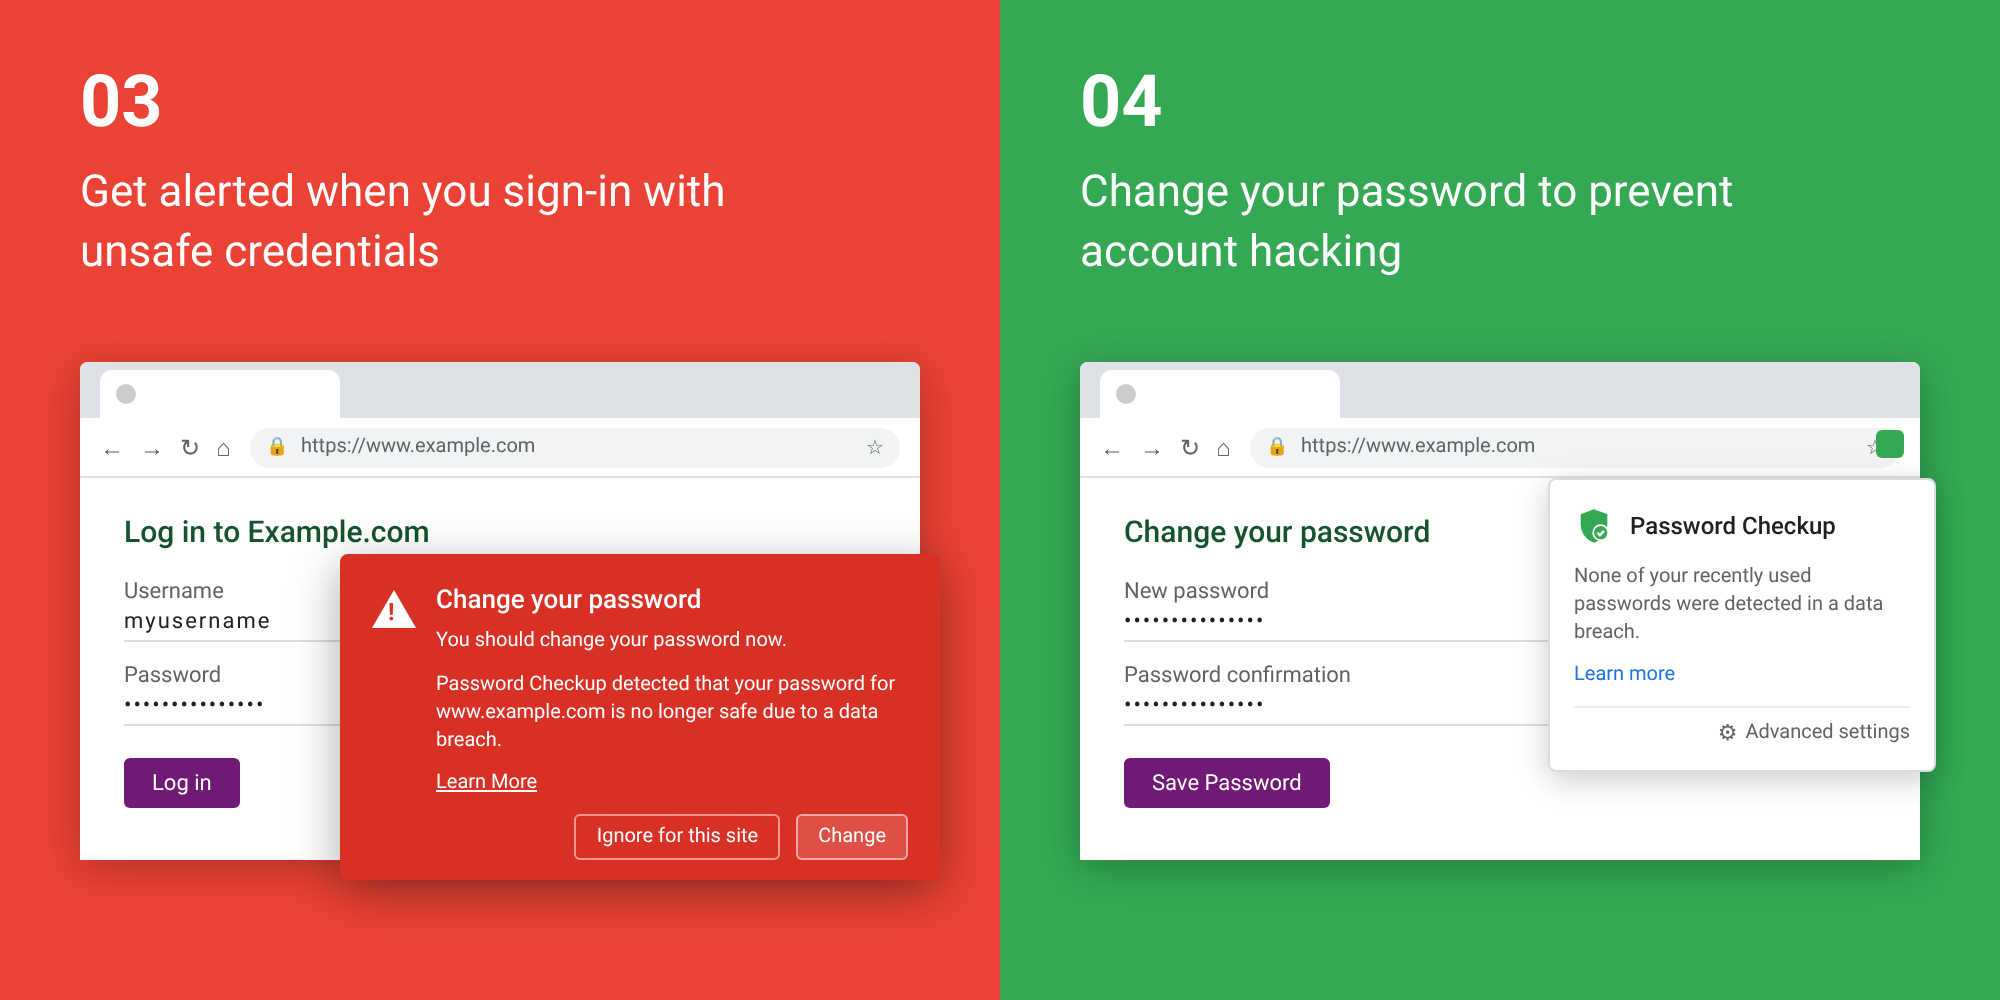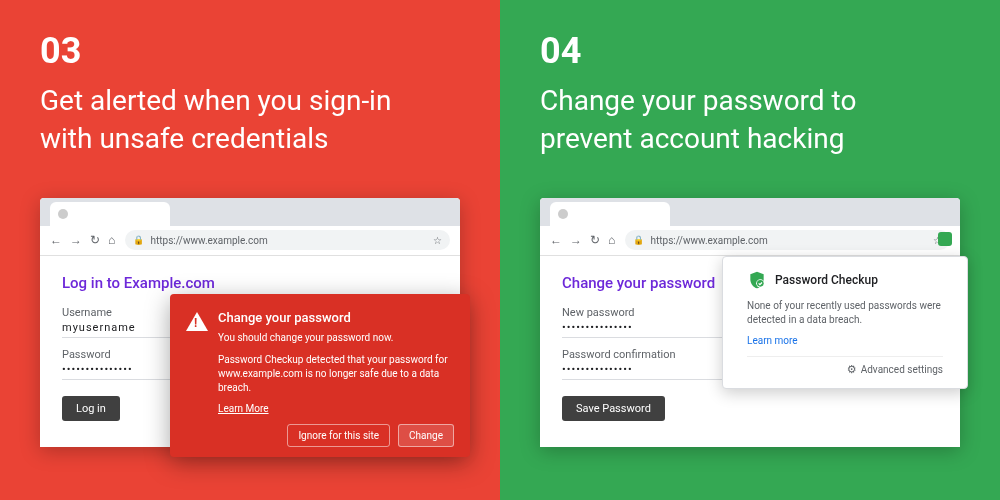--- a/index.html
+++ b/index.html
@@ -1,46 +1,46 @@
 <!DOCTYPE html>
 <html><head>
 <meta charset="utf-8">
 <style>
 *{margin:0;padding:0;box-sizing:border-box;font-family:-apple-system,BlinkMacSystemFont,"Segoe UI",Roboto,Arial,sans-serif;}
 body{width:1000px;height:500px;display:flex;overflow:hidden;}
 .panel{flex:1;padding:30px 40px 0 40px;color:#fff;position:relative;}
 .panel-red{background:#ea4335;}
 .panel-green{background:#34a853;}
 .step-num{font-size:36px;font-weight:700;margin-bottom:10px;}
-.step-title{font-size:28px;font-weight:400;line-height:1.35;margin-bottom:40px;max-width:380px;}
+.step-title{font-size:22px;font-weight:400;line-height:1.35;margin-bottom:40px;max-width:380px;}
 .chrome-window{background:#fff;border-radius:4px 4px 0 0;box-shadow:0 4px 20px rgba(0,0,0,.25);position:relative;color:#222;}
 .tabbar{height:28px;background:#dee1e6;border-radius:4px 4px 0 0;display:flex;align-items:flex-end;padding-left:10px;}
 .tab{background:#fff;height:24px;width:120px;border-radius:6px 6px 0 0;display:flex;align-items:center;padding:0 8px;font-size:10px;color:#555;}
 .tab .dot{width:10px;height:10px;border-radius:50%;background:#ccc;margin-right:6px;}
 .toolbar{height:30px;background:#fff;border-bottom:1px solid #e0e0e0;display:flex;align-items:center;padding:0 10px;gap:10px;}
 .toolbar .nav-icons{display:flex;gap:8px;color:#5f6368;font-size:12px;}
 .addrbar{flex:1;height:20px;background:#f1f3f4;border-radius:10px;display:flex;align-items:center;padding:0 8px;gap:6px;font-size:10px;color:#5f6368;}
 .lock{font-size:9px;}
 .star{color:#5f6368;font-size:10px;}
 .content{padding:18px 22px 26px;}
-.page-title{font-size:15px;font-weight:500;color:#6d28d9;margin-bottom:14px;}
+.page-title{font-size:15px;font-weight:500;color:#14532d;margin-bottom:14px;}
 .field-label{font-size:11px;color:#5f6368;margin-bottom:2px;}
 .field-value{font-size:11px;color:#202124;border-bottom:1px solid #dadce0;padding-bottom:3px;margin-bottom:10px;min-height:14px;letter-spacing:1px;}
-.btn{display:inline-block;background:#404040;color:#fff;font-size:11px;padding:6px 14px;border-radius:3px;margin-top:6px;}
+.btn{display:inline-block;background:#701a75;color:#fff;font-size:11px;padding:6px 14px;border-radius:3px;margin-top:6px;}
 .alert-popup{position:absolute;right:-10px;bottom:-10px;width:300px;background:#d93025;border-radius:4px;box-shadow:0 6px 24px rgba(0,0,0,.35);color:#fff;padding:16px 16px 10px;}
 .alert-header{display:flex;gap:10px;margin-bottom:8px;}
 .alert-icon{width:0;height:0;border-left:11px solid transparent;border-right:11px solid transparent;border-bottom:19px solid #fff;position:relative;margin-top:2px;flex-shrink:0;}
 .alert-icon::after{content:"!";position:absolute;left:-3px;top:4px;color:#d93025;font-weight:700;font-size:12px;}
 .alert-title{font-size:13px;font-weight:500;margin-bottom:6px;}
 .alert-body{font-size:10px;line-height:1.4;margin-bottom:8px;}
 .alert-link{font-size:10px;text-decoration:underline;}
 .alert-actions{display:flex;justify-content:flex-end;gap:8px;margin-top:10px;}
 .alert-btn{font-size:10px;padding:5px 10px;border:1px solid rgba(255,255,255,.5);border-radius:3px;text-align:right;}
 .alert-btn.solid{background:rgba(255,255,255,.15);}
-.ext-popup{position:absolute;right:-8px;top:58px;width:246px;background:#fff;border:1px solid #dadce0;border-radius:4px;box-shadow:0 4px 16px rgba(0,0,0,.2);color:#202124;padding:12px 24px;}
+.ext-popup{position:absolute;right:-8px;top:58px;width:194px;background:#fff;border:1px solid #dadce0;border-radius:4px;box-shadow:0 4px 16px rgba(0,0,0,.2);color:#202124;padding:12px 12px;}
 .ext-header{display:flex;align-items:center;gap:8px;margin-bottom:8px;}
 .shield{width:20px;height:22px;position:relative;}
 .shield svg{width:100%;height:100%;}
 .ext-title{font-size:12px;font-weight:500;}
 .ext-body{font-size:10px;color:#5f6368;line-height:1.4;margin-bottom:8px;}
 .ext-link{font-size:10px;color:#1a73e8;}
 .ext-footer{display:flex;justify-content:flex-end;align-items:center;gap:4px;margin-top:10px;font-size:10px;color:#5f6368;border-top:1px solid #eee;padding-top:6px;}
 .gear{font-size:11px;}
 .ext-badge{position:absolute;right:8px;top:34px;width:14px;height:14px;border-radius:3px;background:#34a853;}
 .panel-red .chrome-window{width:420px;}

